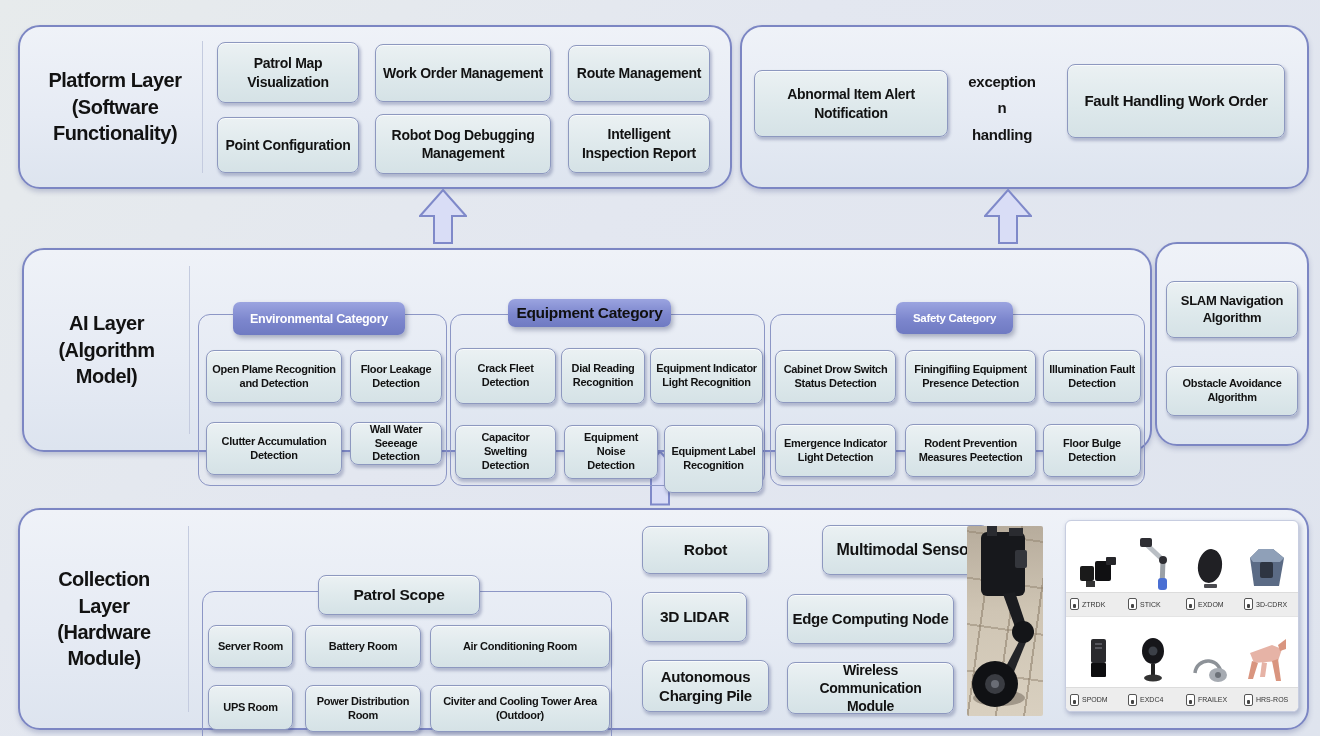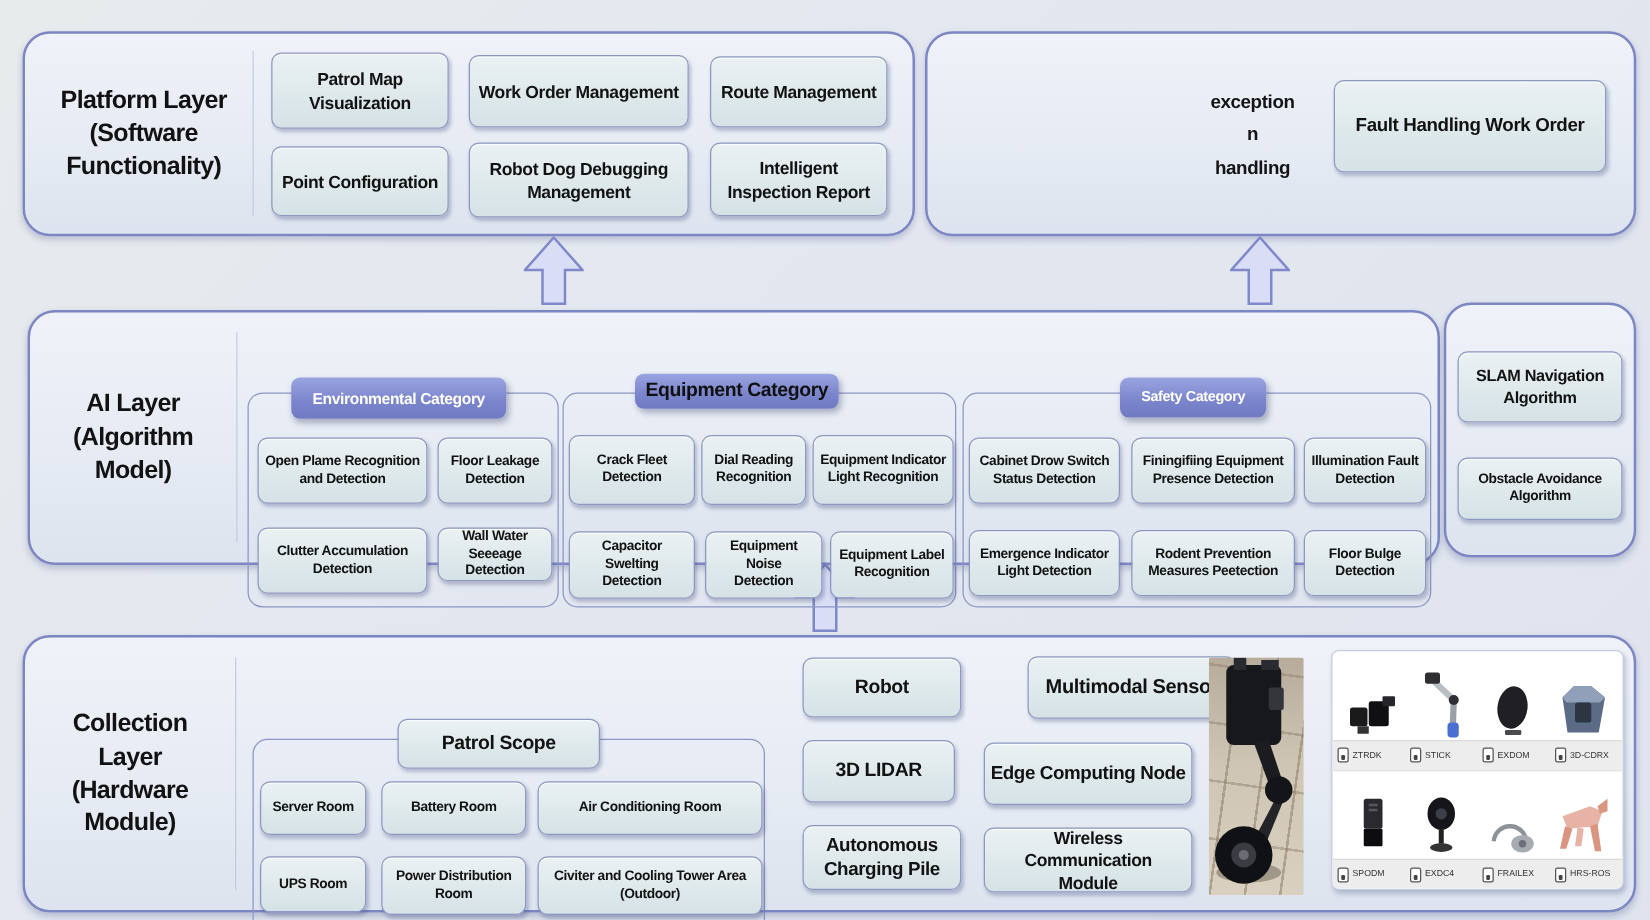--- a/index.html
+++ b/index.html
@@ -73,20 +73,22 @@
   <div class="box md" style="left:355px;top:17px;width:176px;height:58px;">Work Order Management</div>
   <div class="box md" style="left:548px;top:18px;width:142px;height:57px;">Route Management</div>
   <div class="box md" style="left:355px;top:87px;width:176px;height:60px;">Robot Dog Debugging
 Management</div>
   <div class="box md" style="left:197px;top:90px;width:142px;height:56px;">Point Configuration</div>
   <div class="box md" style="left:548px;top:87px;width:142px;height:59px;">Intelligent
 Inspection Report</div>
 </div>
 
 <div class="layer" style="left:740px;top:25px;width:565px;height:160px;">
+  <div class="box md" style="left:12px;top:43px;width:194px;height:67px;">Abnormal Item Alert
+Notification</div>
   <div class="free-text" style="left:212px;top:42px;width:96px;font-size:15px;line-height:1.75;">exception
 n
 handling</div>
   <div class="box md" style="left:325px;top:37px;width:218px;height:74px;font-size:15px;">Fault Handling Work Order</div>
 </div>
 
 <svg class="arrow" style="left:419px;top:189px;" width="48" height="55" viewBox="0 0 48 55">
   <polygon points="24,1 47,27 33,27 33,54 15,54 15,27 1,27" fill="#d9ddf6" stroke="#7f89c9" stroke-width="2"></polygon>
 </svg>
 <svg class="arrow" style="left:984px;top:189px;" width="48" height="55" viewBox="0 0 48 55">
@@ -119,21 +121,21 @@
     <div class="box sm" style="left:4px;top:33px;width:101px;height:56px;">Crack Fleet
 Detection</div>
     <div class="box sm" style="left:110px;top:33px;width:84px;height:56px;">Dial Reading
 Recognition</div>
     <div class="box sm" style="left:199px;top:33px;width:113px;height:56px;">Equipment Indicator
 Light Recognition</div>
     <div class="box sm" style="left:4px;top:110px;width:101px;height:54px;">Capacitor Swelting
 Detection</div>
     <div class="box sm" style="left:113px;top:110px;width:94px;height:54px;">Equipment Noise
 Detection</div>
-    <div class="box sm" style="left:213px;top:110px;width:99px;height:54px;">Equipment Label
+    <div class="box sm" style="left:213px;top:110px;width:99px;height:68px;">Equipment Label
 Recognition</div>
   </div>
 
   <div class="group" style="left:746px;top:20px;width:373px;height:170px;">
     <div class="badge" style="left:125px;top:-13px;width:117px;height:32px;font-size:11.5px;">Safety Category</div>
     <div class="box sm" style="left:4px;top:35px;width:121px;height:53px;">Cabinet Drow Switch
 Status Detection</div>
     <div class="box sm" style="left:134px;top:35px;width:131px;height:53px;">Finingifiing Equipment
 Presence Detection</div>
     <div class="box sm" style="left:272px;top:35px;width:98px;height:53px;">Illumination Fault
@@ -167,21 +169,21 @@
     <div class="box sm" style="left:102px;top:33px;width:116px;height:43px;">Battery Room</div>
     <div class="box sm" style="left:227px;top:33px;width:180px;height:43px;">Air Conditioning Room</div>
     <div class="box sm" style="left:5px;top:93px;width:85px;height:45px;">UPS Room</div>
     <div class="box sm" style="left:102px;top:93px;width:116px;height:47px;">Power Distribution
 Room</div>
     <div class="box sm" style="left:227px;top:93px;width:180px;height:47px;">Civiter and Cooling Tower Area
 (Outdoor)</div>
   </div>
 
   <div class="box lg" style="left:622px;top:16px;width:127px;height:48px;">Robot</div>
-  <div class="box lg" style="left:622px;top:82px;width:122px;height:50px;">3D LIDAR</div>
+  <div class="box lg" style="left:622px;top:82px;width:105px;height:50px;">3D LIDAR</div>
   <div class="box lg" style="left:622px;top:150px;width:127px;height:52px;font-size:15px;">Autonomous
 Charging Pile</div>
   <div class="box lg" style="left:802px;top:15px;width:167px;height:50px;font-size:16px;">Multimodal Sensor</div>
   <div class="box lg" style="left:767px;top:84px;width:167px;height:50px;font-size:15px;">Edge Computing Node</div>
   <div class="box lg" style="left:767px;top:152px;width:167px;height:52px;font-size:14px;">Wireless Communication
 Module</div>
 
   <div class="robot-photo" style="left:947px;top:16px;width:76px;height:190px;">
     <svg width="76" height="190" viewBox="0 0 76 190">
       <ellipse cx="32" cy="172" rx="26" ry="8" fill="rgba(60,50,40,.35)"></ellipse>

